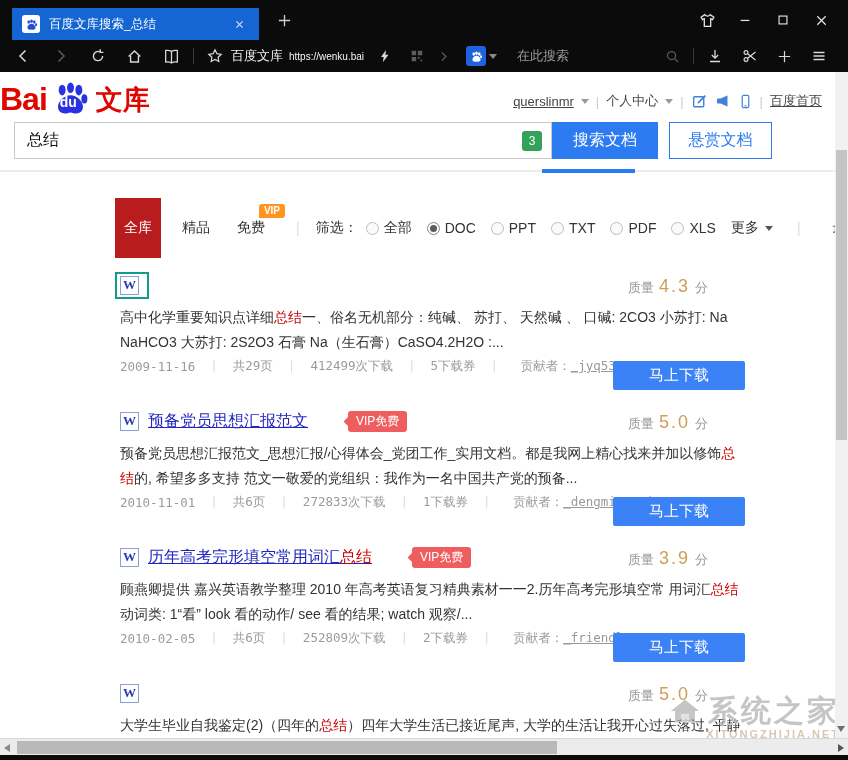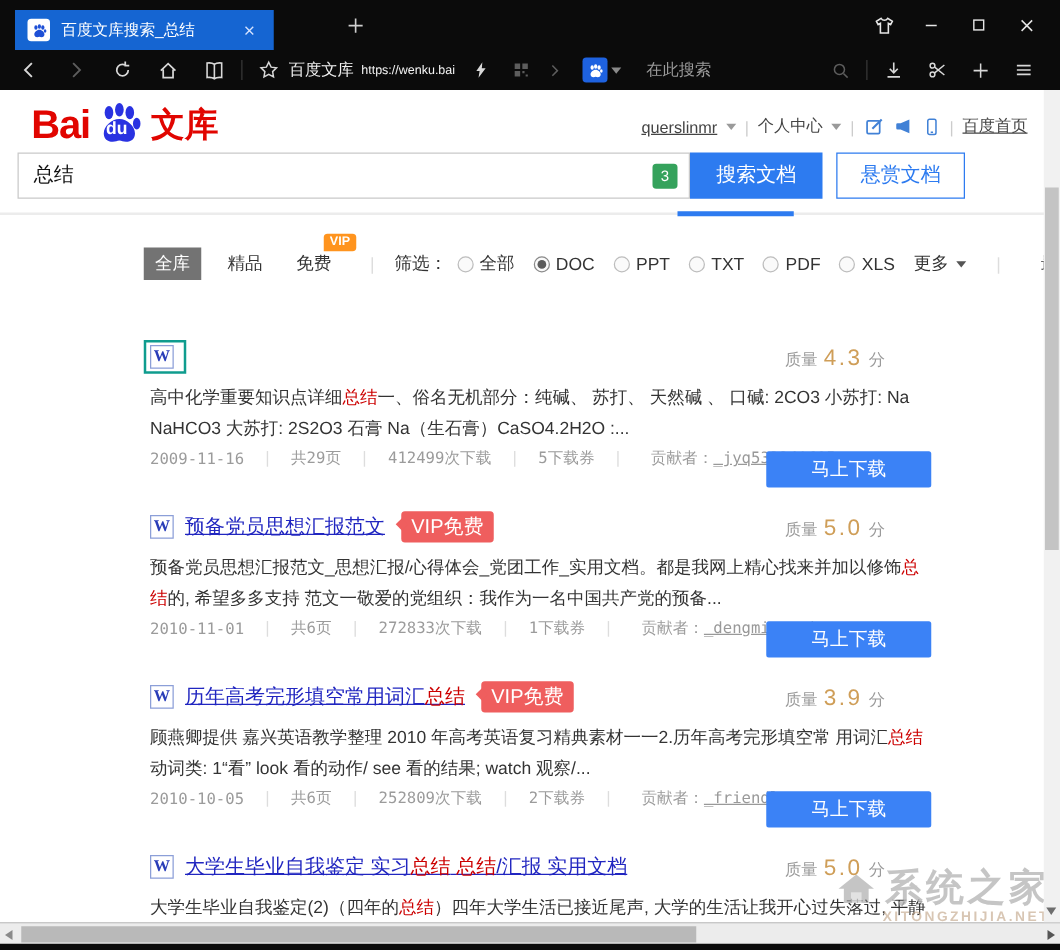--- a/index.html
+++ b/index.html
@@ -5,21 +5,21 @@
   * { box-sizing: border-box; margin: 0; padding: 0; }
   html,body { width: 848px; height: 760px; }
   body {
     position: relative; background: #0b0b0b; overflow: hidden;
     font-family: "Liberation Sans", "DejaVu Sans", sans-serif;
   }
   svg { display:block; }
 
   
   .titlebar { position:absolute; top:0; left:0; width:848px; height:40px; }
-  .tab { position:absolute; left:12px; top:8px; width:207px; height:32px; background:#1565d2;
+  .tab { position:absolute; left:12px; top:8px; width:247px; height:32px; background:#1565d2;
          display:flex; align-items:center; padding:0 10px; gap:9px; cursor:default; }
   .favicon { width:18px; height:18px; background:#fff; border-radius:3px;
              display:flex; align-items:center; justify-content:center; color:#1e50d6; flex:none; }
   .tab-title { color:#fff; font-size:12.5px; flex:1; white-space:nowrap; overflow:hidden; }
   .tab-close { color:#d7e4ff; font-size:13px; padding:2px 4px; }
   .newtab { position:absolute; left:272px; top:7px; color:#cfcfcf; width:24px; height:26px;
             display:flex; align-items:center; justify-content:center; }
   .win-controls { position:absolute; right:8px; top:0; height:40px; display:flex; align-items:center; }
   .win-btn { width:38px; height:40px; display:flex; align-items:center; justify-content:center; color:#e6e6e6; }
 
@@ -33,21 +33,21 @@
   .url-text { color:#f5f5f5; font-size:10px; white-space:nowrap; }
   .engine-ico { width:20px; height:20px; background:#1e62e0; border-radius:3px; color:#fff;
                 display:flex; align-items:center; justify-content:center; flex:none; }
   .caret { width:0; height:0; border-left:4px solid transparent; border-right:4px solid transparent;
            border-top:5px solid #8a8a8a; display:inline-block; }
   .tb-search-text { color:#9a9a9a; font-size:13px; margin:0 20px; width:128px; white-space:nowrap; }
 
   
   .page { position:absolute; top:72px; left:0; width:848px; height:666px; background:#fff; overflow:hidden; }
 
-  .logo { position:absolute; left:25px; top:7px; display:flex; align-items:flex-end; }
+  .logo { position:absolute; left:0; top:7px; display:flex; align-items:flex-end; }
   .logo-bai { color:#e10500; font-size:32px; font-weight:bold; letter-spacing:-1px; line-height:34px; }
   .paw-wrap { position:relative; width:45px; height:37px; margin:0 1px; color:#2932e1; }
   .paw-wrap .du { position:absolute; left:12px; top:15px; color:#fff; font-size:14px; font-weight:bold; }
   .logo-wenku { color:#e10500; font-size:27px; font-weight:bold; line-height:32px; margin-left:2px; }
 
   .user-row { position:absolute; right:26px; top:20px; display:flex; align-items:center;
               font-size:13px; color:#444; gap:7px; }
   .user-row a { color:#444; text-decoration:underline; }
   .u-sep { color:#ccc; }
   .u-caret { width:0; height:0; border-left:4px solid transparent; border-right:4px solid transparent;
@@ -65,21 +65,21 @@
                 font-family:inherit; cursor:pointer; }
   .btn-reward { width:103px; height:37px; background:#fff; border:1px solid #2d7bf0; color:#2d7bf0;
                 font-size:16px; font-family:inherit; margin-left:11px; cursor:pointer; }
 
   .content-divider { position:absolute; left:0; top:98px; width:836px; height:2px; background:#ececec; }
   .divider-accent { position:absolute; left:542px; top:-1px; width:93px; height:4px; background:#2d7bf0; }
 
   .filter-row { position:absolute; left:124px; top:126px; display:flex; align-items:center;
                 font-size:14px; color:#333; white-space:nowrap; }
   .scope { margin-right:27px; position:relative; cursor:pointer; }
-  .scope.active { background:#737373; color:#fff; padding:4px 9px; margin-left:-9px; margin-right:21px; }
+  .scope.active { background:#b91c1c; color:#fff; padding:21px 9px; margin-left:-9px; margin-right:21px; }
   .vip-tag { position:absolute; top:-15px; right:-20px; background:#ff941e; color:#fff; font-size:10px;
              font-weight:bold; padding:1px 5px; border-radius:3px 3px 3px 0; line-height:12px; }
   .f-sep { color:#ddd; margin:0 16px 0 4px; }
   .filter-label { margin-right:8px; }
   .type-opt { display:flex; align-items:center; margin-right:15px; cursor:pointer; }
   .radio { width:13px; height:13px; border-radius:50%; border:1px solid #bdbdbd; background:#fafafa;
            margin-right:5px; flex:none; }
   .radio.sel { border-color:#8a8a8a; display:flex; align-items:center; justify-content:center; }
   .radio.sel::after { content:""; width:7px; height:7px; border-radius:50%; background:#5c5c5c; }
   .more-link, .sort-link { display:flex; align-items:center; gap:6px; cursor:pointer; }
@@ -92,21 +92,21 @@
   .result { position:relative; padding-top:8px; height:136px; }
   .title-row { display:flex; align-items:center; height:30px; }
   .title-wrap { display:inline-flex; align-items:center; gap:9px; border:2px solid transparent;
                 padding:2px 8px 2px 3px; margin-left:-5px; }
   .result.selected .title-wrap { border-color:#0f9c8e; }
   .doc-icon { width:19px; height:19px; border:1px solid #8c9fd8; background:#fff; color:#2a3db8;
               display:flex; align-items:center; justify-content:center;
               font-family:"Liberation Serif", serif; font-weight:bold; font-size:13px; flex:none; }
   .r-title { font-size:16px; color:#2126c0; text-decoration:underline; white-space:nowrap; cursor:pointer; }
   .r-title .hl { color:#cc0000; }
-  .vip-badge { position:relative; margin-left:3px; background:#ef5e5e; color:#fff; font-size:16px;
+  .vip-badge { position:relative; margin-left:30px; background:#ef5e5e; color:#fff; font-size:12px;
                padding:2px 8px; border-radius:3px; flex:none; }
   .vip-badge::before { content:""; position:absolute; left:-3px; top:7px; width:7px; height:7px;
                        background:#ef5e5e; transform:rotate(45deg); }
   .quality { position:absolute; right:40px; top:14px; color:#999; font-size:13px; white-space:nowrap; }
   .q-score { color:#cf9e58; font-size:18px; margin:0 5px; letter-spacing:2px; }
   .desc { margin-top:5px; width:628px; height:50px; overflow:hidden; font-size:14px; line-height:25px;
           color:#333; }
   .desc .hl { color:#cc0000; }
   .meta { display:flex; align-items:center; margin-top:3px; color:#9b9b9b; font-size:12.5px;
           font-family:"DejaVu Sans Mono", monospace; white-space:nowrap; }
@@ -434,36 +434,35 @@
         <span class="doc-icon">W</span>
         <a class="r-title" href="#"><span>历年高考完形填空常用词汇</span><span class="hl">总结</span></a>
       </span>
       <span class="vip-badge">VIP免费</span>
       <span class="quality">
         <span class="q-label">质量</span><span class="q-score">3.9</span><span class="q-unit">分</span>
       </span>
     </div>
     <p class="desc"><span>顾燕卿提供 嘉兴英语教学整理 2010 年高考英语复习精典素材一一2.历年高考完形填空常 用词汇</span><span class="hl">总结</span><span>动词类: 1“看” look 看的动作/ see 看的结果; watch 观察/...</span></p>
     <div class="meta">
-      <span class="m m-date">2010-10-05</span>
+      <span class="m m-date">2010-02-05</span>
       <span class="m m-pages">共6页</span>
       <span class="m m-downloads">252809次下载</span>
       <span class="m m-price">2下载券</span>
       <span class="m m-contrib">
         <span class="c-label">贡献者：</span><a class="c-name" href="#">_friendlygu</a>
       </span>
     </div>
     <button class="dl-btn">马上下载</button>
   </div>
 
   <div class="result">
     <div class="title-row">
       <span class="title-wrap">
         <span class="doc-icon">W</span>
-        <a class="r-title" href="#"><span>大学生毕业自我鉴定 实习</span><span class="hl">总结</span><span> </span><span class="hl">总结</span><span>/汇报 实用文档</span></a>
       </span>
 
       <span class="quality">
         <span class="q-label">质量</span><span class="q-score">5.0</span><span class="q-unit">分</span>
       </span>
     </div>
     <p class="desc"><span>大学生毕业自我鉴定(2)（四年的</span><span class="hl">总结</span><span>）四年大学生活已接近尾声, 大学的生活让我开心过失落过, 平静过 疯狂过, 自卑过也自信过. 我看到了什么叫真正的坚持和追求,...</span></p>
 
   </div>
 </div>

